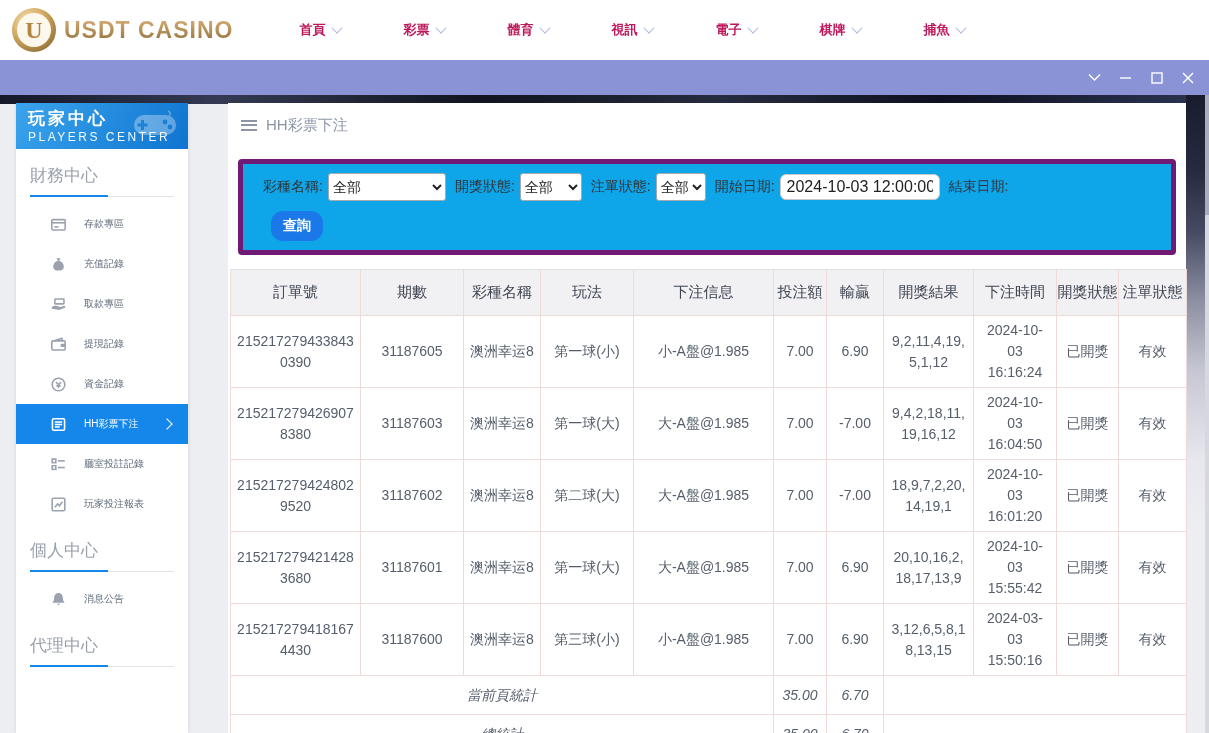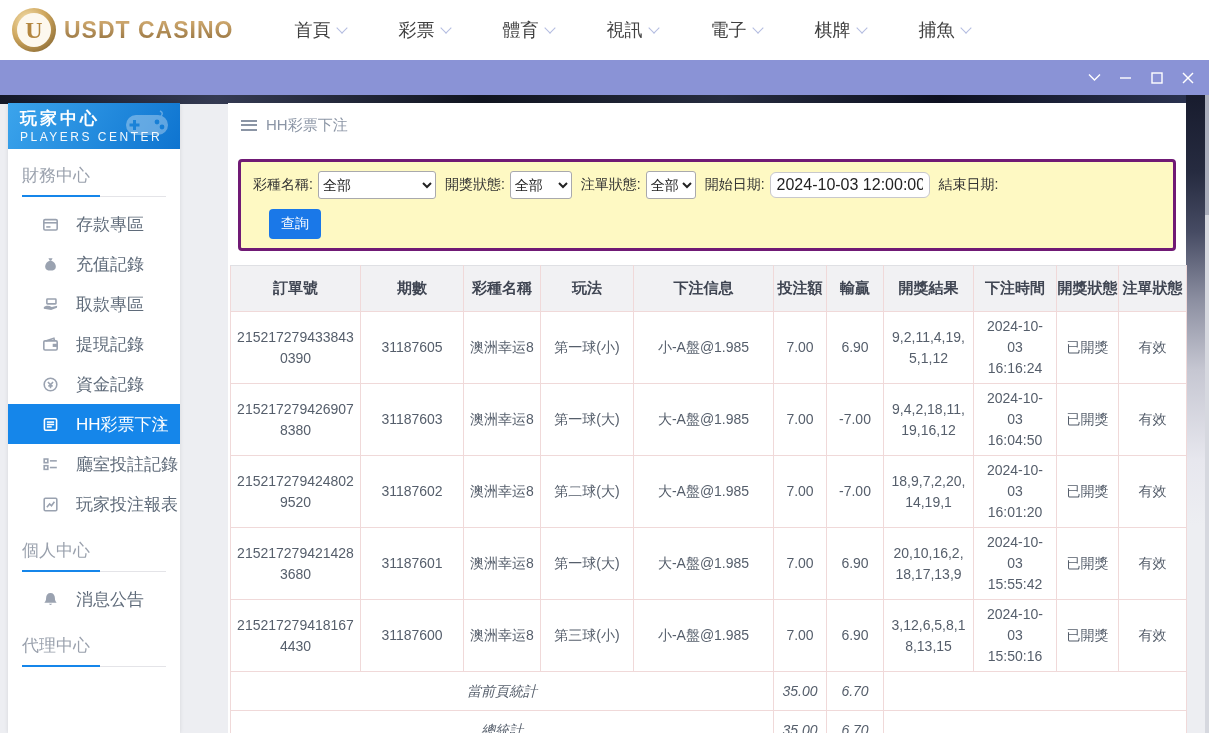--- a/index.html
+++ b/index.html
@@ -11,78 +11,78 @@
   .logo{display:flex;align-items:center;gap:8px;padding-left:12px;width:228px;}
   .logo-badge{width:44px;height:44px;border-radius:50%;position:relative;flex:0 0 auto;
     background:radial-gradient(circle at 35% 30%,#f6e3b2,#cfa75e 45%,#8a6a33 85%);}
   .logo-badge::before{content:"";position:absolute;inset:5px;border-radius:50%;background:#fdf8ee;}
   .logo-u{position:absolute;inset:0;display:flex;align-items:center;justify-content:center;
     font-family:"Liberation Serif",serif;font-weight:bold;font-size:24px;color:#b3863f;}
   .logo-text{font-size:23px;font-weight:bold;letter-spacing:1px;
     background:linear-gradient(180deg,#d9b277,#8f6d3a);-webkit-background-clip:text;background-clip:text;color:transparent;}
   .main-nav{display:flex;margin-left:28px;}
   .nav-item{width:104px;display:flex;align-items:center;justify-content:center;gap:7px;
-    color:#404040;font-size:18px;cursor:pointer;}
+    color:#be185d;font-size:13px;cursor:pointer;font-weight:bold;}
   .chev{width:7px;height:7px;border-right:1.6px solid #b3bce0;border-bottom:1.6px solid #b3bce0;
     transform:rotate(45deg);margin-top:-4px;}
 
   
   .titlebar{position:absolute;top:60px;left:0;width:100%;height:35px;background:#8a93d6;
     display:flex;justify-content:flex-end;align-items:center;padding-right:6px;box-sizing:border-box;}
   .win-btn{width:31px;height:35px;display:flex;align-items:center;justify-content:center;cursor:pointer;}
   .win-btn svg{stroke:#fff;stroke-width:1.4;fill:none;}
 
   
   .stage{position:absolute;top:95px;left:0;width:1209px;height:638px;background:#edeef2;}
   .bg-top{position:absolute;top:0;left:0;right:4px;height:9px;
     background:linear-gradient(90deg,#141828,#343a52 18%,#10141f 40%,#262c3f 60%,#0d1020 78%,#2c3452 100%);}
   .bg-right{position:absolute;top:0;right:4px;width:19px;height:430px;
     background:linear-gradient(180deg,#181c2e 0%,#262b40 18%,#474c64 32%,#8d90a2 48%,#c6c7d2 64%,#e7e7ee 85%,#edeef2 100%);}
   .scrollbar{position:absolute;top:0;right:0;width:4px;height:100%;background:#d6d8df;}
   .scrollbar .thumb{width:4px;height:120px;background:#a9adbb;}
 
   
-  .sidebar{position:absolute;left:8px;top:8px;width:172px;height:630px;background:#fff;
+  .sidebar{position:absolute;left:16px;top:8px;width:172px;height:630px;background:#fff;
     box-shadow:0 0 4px rgba(0,0,0,.10);overflow:hidden;}
   .sidebar-header{height:46px;background:linear-gradient(120deg,#3ba4ec,#0e74d0);color:#fff;
     padding:5px 12px;position:relative;overflow:hidden;box-sizing:border-box;}
   .sb-title{font-size:17px;font-weight:bold;letter-spacing:3px;line-height:22px;}
   .sb-sub{font-size:12px;letter-spacing:2.5px;opacity:.95;}
   .gamepad{position:absolute;right:10px;top:6px;opacity:.32;}
   .sb-section-title{margin:15px 14px 0;font-size:17px;color:#9aa1ad;padding-bottom:9px;
     border-bottom:1px solid #e4e4e8;position:relative;}
   .sb-section-title::after{content:"";position:absolute;left:0;bottom:-1px;width:78px;height:2px;background:#1586ea;}
   .sb-list{margin-top:7px;}
   .sb-item{height:40px;display:flex;align-items:center;padding-left:34px;gap:17px;
-    color:#5f6b7a;font-size:17px;cursor:pointer;position:relative;}
+    color:#5f6b7a;font-size:10px;cursor:pointer;position:relative;}
   .sb-item .icon{width:17px;height:17px;color:#9aa2b0;display:flex;align-items:center;}
   .sb-item .icon svg{width:17px;height:17px;}
   .sb-item.active{background:#1586ea;color:#fff;}
   .sb-item.active .icon{color:#fff;}
   .active-arrow{position:absolute;right:17px;width:7px;height:7px;
     border-right:1.8px solid #fff;border-top:1.8px solid #fff;transform:rotate(45deg);}
 
   
   .content{position:absolute;left:228px;top:8px;width:958px;height:630px;background:#fff;}
   .breadcrumb{height:44px;display:flex;align-items:center;padding-left:13px;gap:9px;color:#8b95a5;font-size:15px;}
   .burger{width:16px;}
   .burger i{display:block;height:2px;background:#8b95a5;margin:2.5px 0;}
 
-  .filter-panel{margin:12px 10px 0;border:3px solid #701a75;background:#fef9c3;border-radius:4px;padding:9px 8px;}
+  .filter-panel{margin:12px 10px 0;border:5px solid #701a75;background:#0ea5e9;border-radius:4px;padding:9px 16px;}
   .filter-row{display:flex;align-items:center;gap:5px;font-size:14px;color:#333;white-space:nowrap;}
   .f-label{margin-left:4px;}
   .sel{height:28px;border:1px solid #a9a9ad;border-radius:3px;background:#fff;font-size:14px;color:#222;}
   .sel.lg{width:118px;} .sel.md{width:62px;} .sel.sm{width:50px;}
   .date-input{width:146px;height:24px;border:1px solid #c8c8cc;border-radius:6px;font-size:16px;color:#222;padding:0 6px;}
-  .search-btn{margin:10px 0 0 20px;width:52px;height:30px;background:#1a78e8;color:#fff;border:none;
-    border-radius:4px;font-size:14px;cursor:pointer;display:block;}
+  .search-btn{margin:10px 0 0 12px;width:52px;height:30px;background:#1a78e8;color:#fff;border:none;
+    border-radius:12px;font-size:14px;cursor:pointer;display:block;font-weight:bold;}
 
   table.bet-table{margin:14px 0 0 2px;border-collapse:collapse;table-layout:fixed;width:956px;
     font-size:14px;color:#555e6b;}
-  .bet-table th{background:#f1f1f3;font-weight:bold;color:#3f4552;font-size:15px;height:41px;
+  .bet-table th{background:#f1f1f3;font-weight:normal;color:#3f4552;font-size:15px;height:41px;
     border:1px solid #f0d9d9;border-top:1px solid #dfe0e4;padding:2px 0;white-space:nowrap;overflow:visible;}
   .bet-table td{border:1px solid #f0d9d9;text-align:center;padding:4px 6px;height:48px;
     word-break:break-all;line-height:1.5;}
   .bet-table td.c8{word-break:normal;margin-top:20px;}
   .bet-table tr.summary td{height:30px;word-break:normal;font-style:italic;}
 </style>
 </head>
 <body>
 
 <div class="screen">
@@ -379,21 +379,21 @@
             </tr>
             <tr>
               <td class="c0">2152172794181674430</td>
               <td class="c1">31187600</td>
               <td class="c2">澳洲幸运8</td>
               <td class="c3">第三球(小)</td>
               <td class="c4">小-A盤@1.985</td>
               <td class="c5">7.00</td>
               <td class="c6">6.90</td>
               <td class="c7">3,12,6,5,8,18,13,15</td>
-              <td class="c8">2024-10-03 15:50:16</td>
+              <td class="c8">2024-03-03 15:50:16</td>
               <td class="c9">已開獎</td>
               <td class="c10">有效</td>
             </tr>
             <tr class="summary">
               <td colspan="5">當前頁統計</td>
               <td>35.00</td>
               <td>6.70</td>
               <td colspan="4"></td>
             </tr>
             <tr class="summary">

